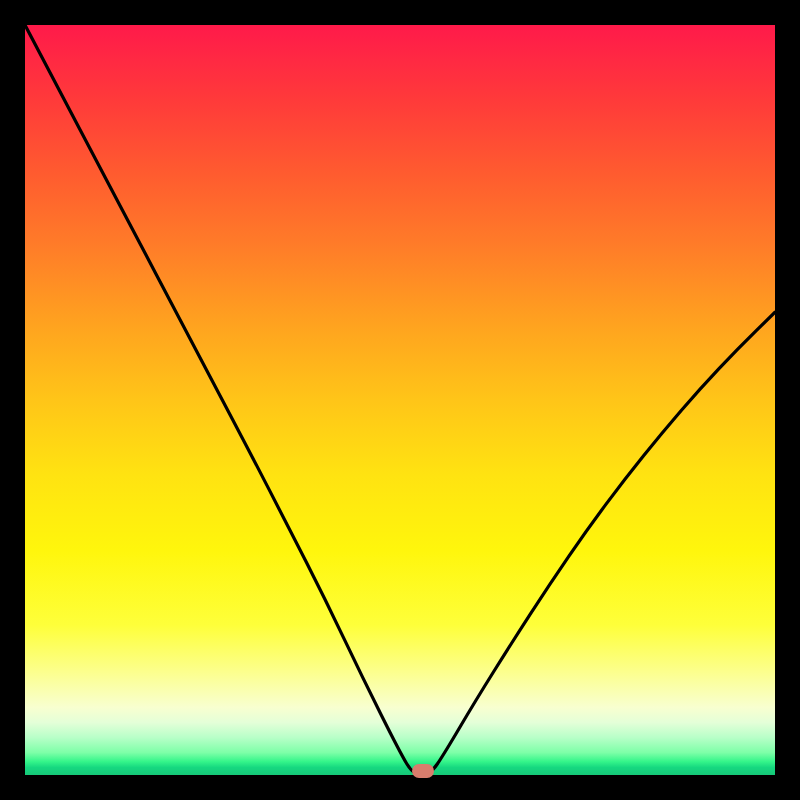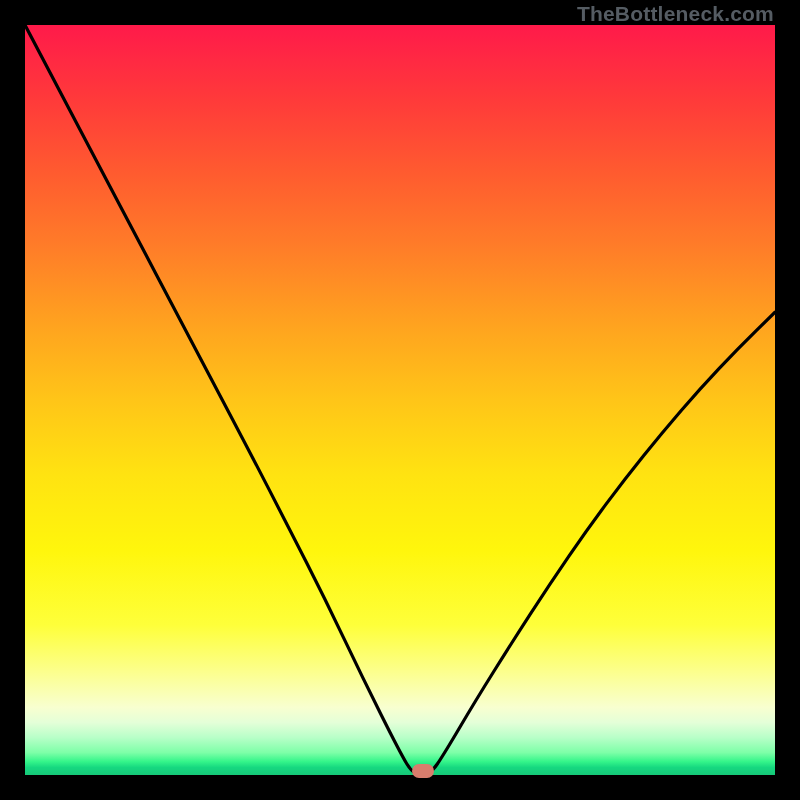--- a/index.html
+++ b/index.html
@@ -80,14 +80,13 @@
   <div class="plot-area">
     <div class="gradient-bg"></div>
 
     <svg class="curve-svg" viewBox="0 0 750 750" preserveAspectRatio="none">
       <path id="curve-path" fill="none" stroke="#000000" stroke-width="3.2" stroke-linejoin="round" stroke-linecap="round" d="M 0.00 0.00 Q 37.50 71.25 56.25 106.88 Q 75.00 142.50 93.75 178.13 Q 112.50 213.75 131.25 249.38 Q 150.00 285.00 168.75 320.63 Q 187.50 356.25 206.25 391.88 Q 225.00 427.50 243.75 463.88 Q 262.50 500.25 281.25 537.00 Q 300.00 573.75 318.75 613.13 Q 337.50 652.50 356.25 690.00 Q 375.00 727.50 381.75 738.75 Q 388.50 750.00 396.75 750.00 Q 405.00 750.00 412.50 738.75 Q 420.00 727.50 435.00 702.00 Q 450.00 676.50 468.75 646.50 Q 487.50 616.50 506.25 587.63 Q 525.00 558.75 543.75 531.38 Q 562.50 504.00 581.25 478.88 Q 600.00 453.75 618.75 430.50 Q 637.50 407.25 656.25 385.50 Q 675.00 363.75 693.75 343.88 Q 712.50 324.00 731.25 305.63 L 750.00 287.25"></path>
     </svg>
 
     <div class="marker" id="marker" style="left: 386.5px; top: 739px; background: rgb(216, 125, 109);"></div>
   </div>
 
-  <div class="watermark" id="watermark" style="right: 26px; top: 2px;">TheBottleneck.com</div>
 </div>
 
 </body></html>

